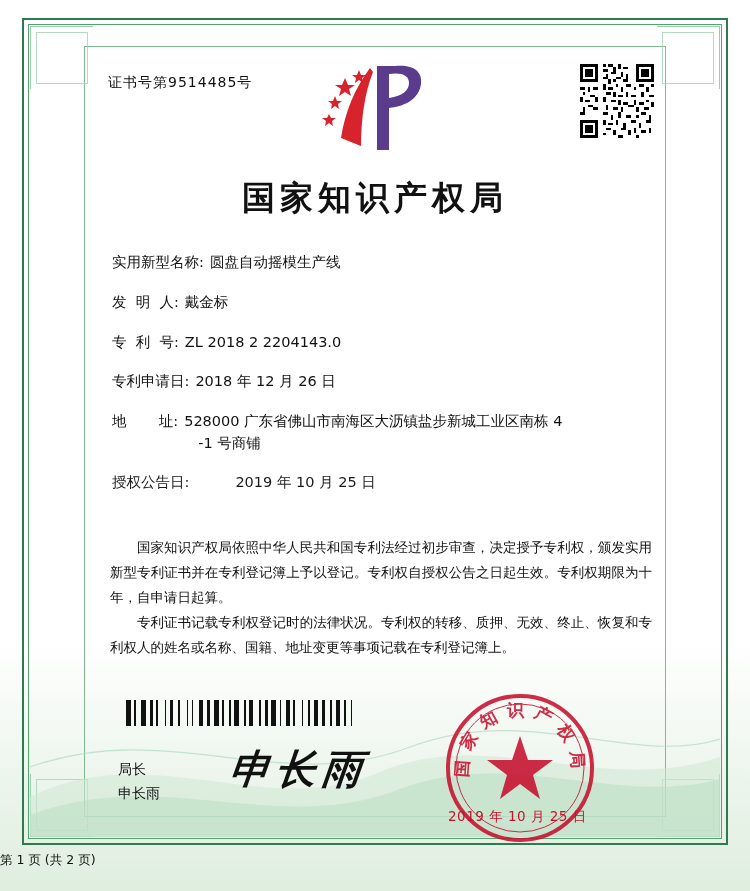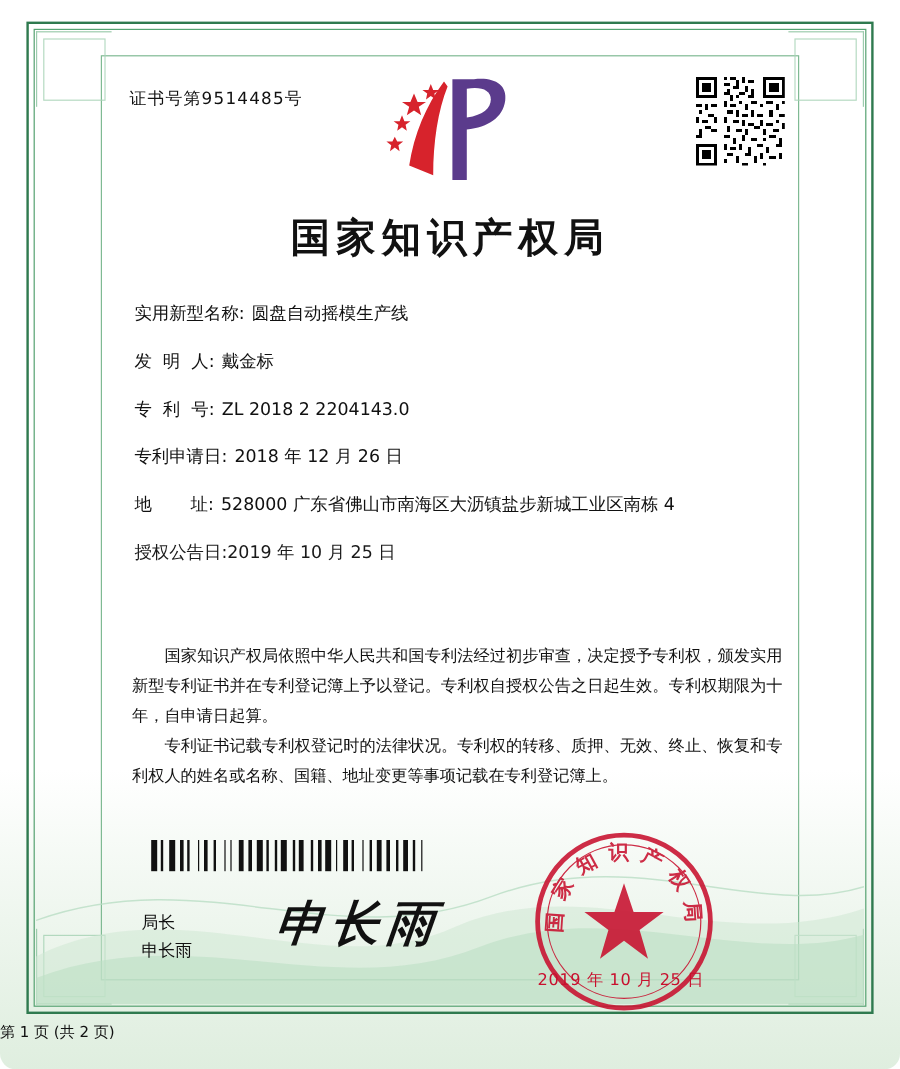--- a/index.html
+++ b/index.html
@@ -15,21 +15,20 @@
     position: relative;
     overflow: hidden;
   }
 
   
   .page {
     position: absolute;
     inset: 0;
     background:
       linear-gradient(to bottom, #ffffff 0%, #ffffff 72%, #eef6ee 86%, #dfeedf 100%);
-    border-radius: 13px;
   }
   .border-outer {
     position: absolute;
     left: 22px; top: 18px; right: 22px; bottom: 46px;
     border: 2px solid #2f7a4f;
     box-sizing: border-box;
   }
   .border-mid {
     position: absolute;
     left: 28px; top: 24px; right: 28px; bottom: 52px;
@@ -130,21 +129,21 @@
   .row .value .indent2 {
     display: block;
     padding-left: 14px;
   }
   .row-split {
     display: flex;
     font-size: 14.5px;
     margin-bottom: 14px;
   }
   .row-split .col { display: flex; }
-  .row-split .col:first-child { width: 300px; }
+  .row-split .col:first-child { width: 300px; gap: 46px; }
 
   
   .para {
     position: absolute;
     left: 110px; right: 98px; top: 535px;
     font-size: 13.5px;
     line-height: 1.85;
     text-align: justify;
     color: #111;
   }
@@ -361,20 +360,21 @@
     <div class="row">
       <span class="label">专利申请日:</span>
       <span class="value">2018 年 12 月 26 日</span>
     </div>
 
 
     <div class="row">
       <span class="label">地       址:</span>
       <span class="value">
         <span>528000 广东省佛山市南海区大沥镇盐步新城工业区南栋 4</span>
+        <span class="indent2">-1 号商铺</span>
       </span>
     </div>
 
     <div class="row-split">
       <span class="col">
         <span class="label">授权公告日:</span>
         <span class="value">2019 年 10 月 25 日</span>
       </span>
     </div>
 

